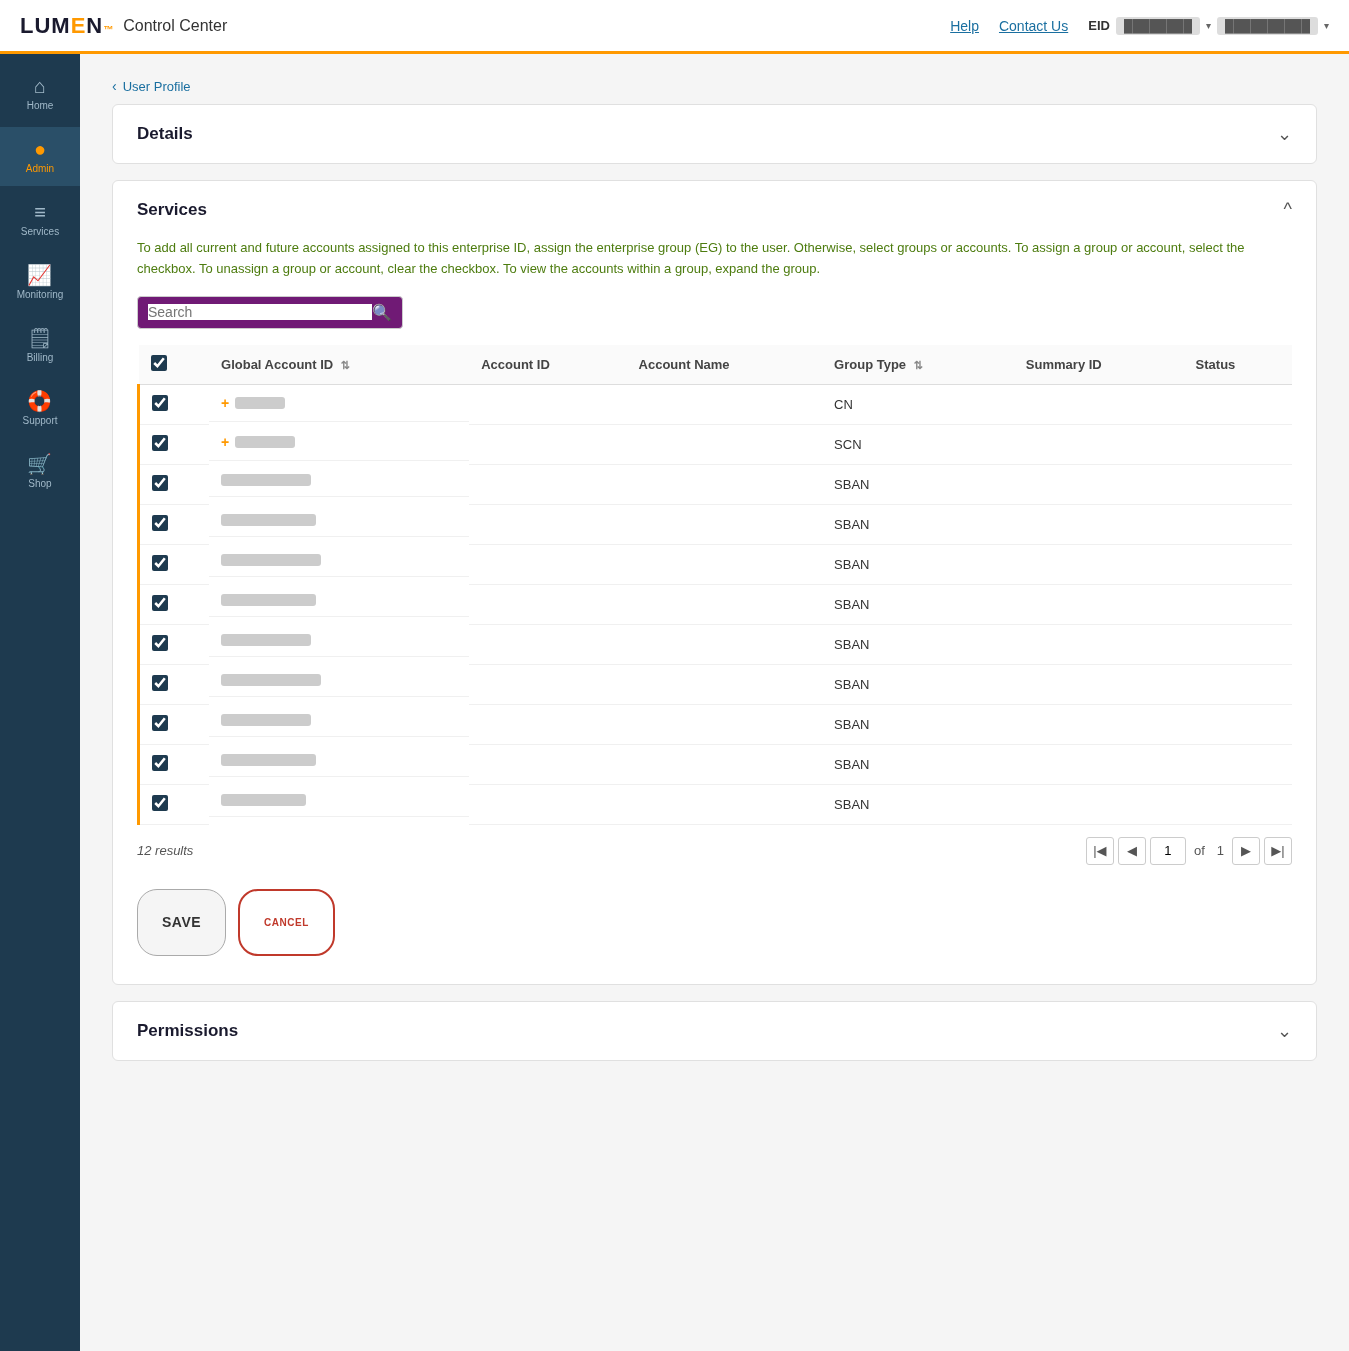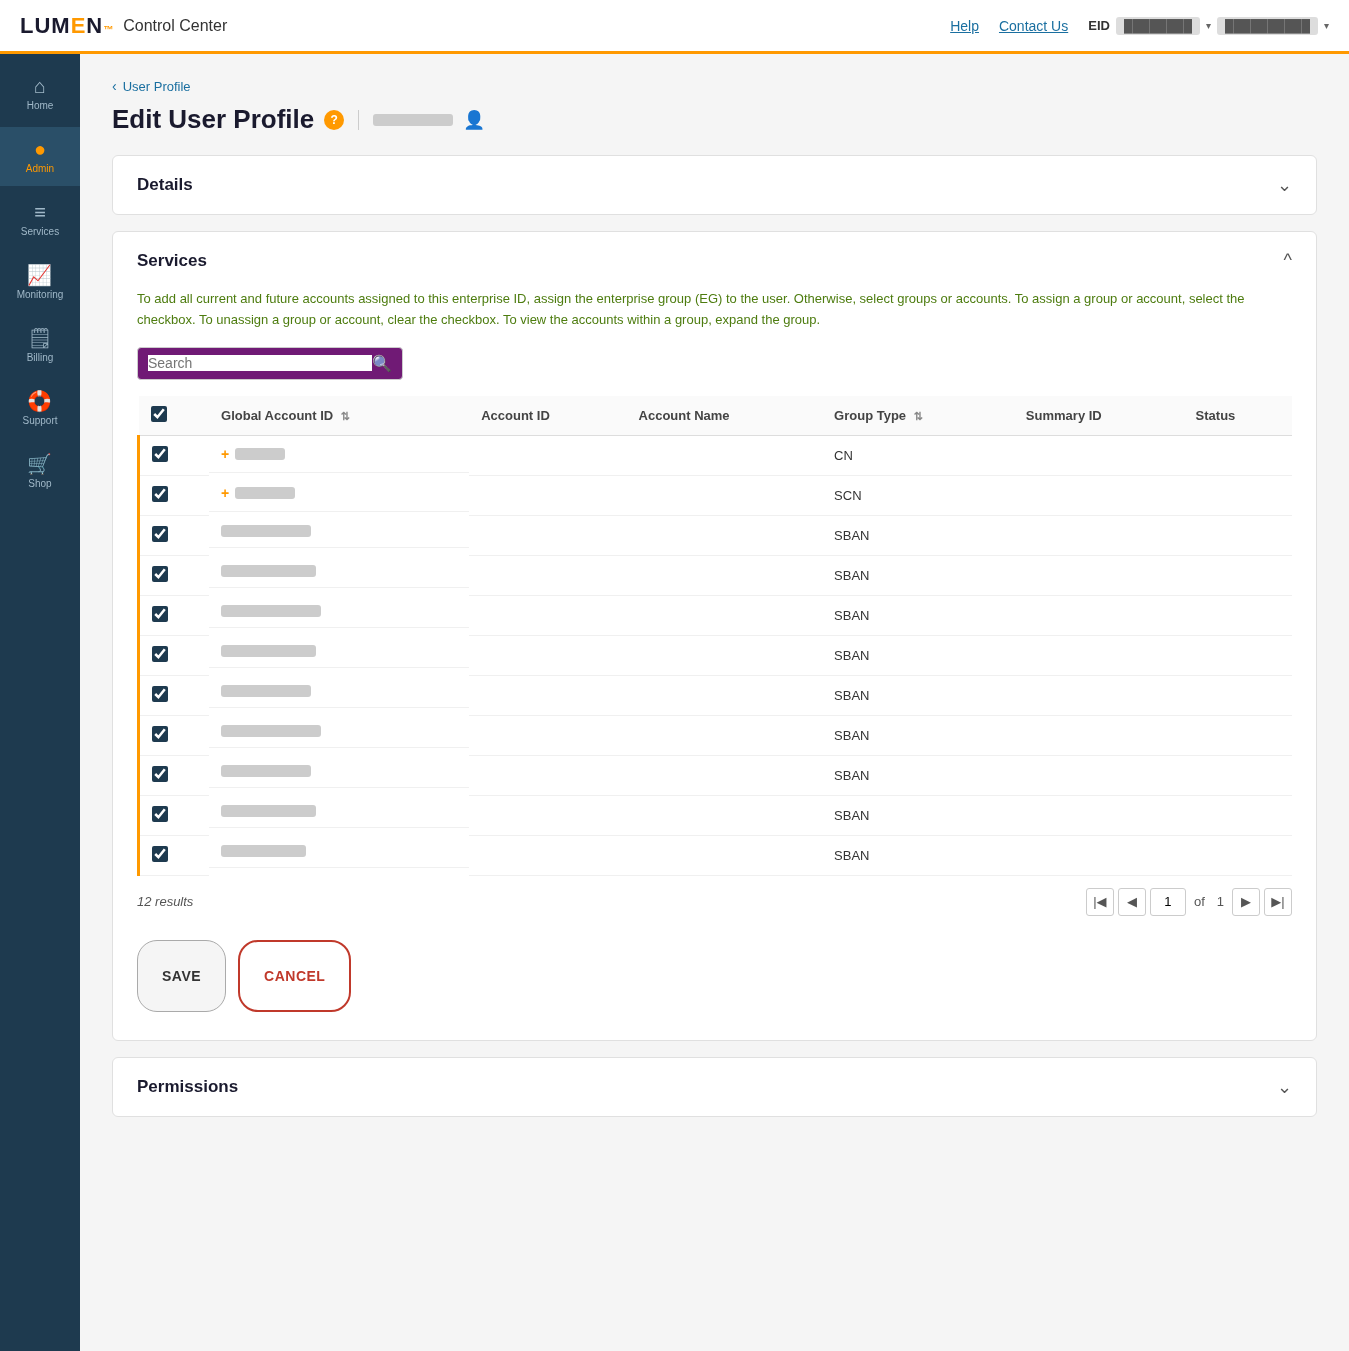--- a/index.html
+++ b/index.html
@@ -325,21 +325,21 @@
       font-weight: 600;
       letter-spacing: 0.5px;
     }
     .btn-cancel {
       padding: 26px 24px;
       border: 2px solid #c0392b;
       background: #fff;
       color: #c0392b;
       border-radius: 20px;
       cursor: pointer;
-      font-size: 14px;
+      font-size: 10px;
       font-weight: 700;
       letter-spacing: 0.5px;
     }
   </style>
 </head>
 <body>
 
 <nav class="top-nav">
   <div class="top-nav-logo">
     LUM<span>E</span>N<span style="color:#f90;font-size:10px;">™</span>
@@ -391,27 +391,20 @@
     </div>
   </aside>
 
   <main class="main-content">
 
     <div class="breadcrumb">
       <span class="breadcrumb-arrow">‹</span>
       <a class="breadcrumb-link">User Profile</a>
     </div>
 
-    <div class="page-title-row">
-      <h1 class="page-title">Edit User Profile</h1>
-      <div class="help-icon">?</div>
-      <div class="divider-v"></div>
-      <span class="blurred-text" style="width:80px;"></span>
-      <span class="user-avatar-icon">👤</span>
-    </div>
 
     <div class="section-card">
       <div class="section-header">
         <span class="section-title">Details</span>
         <span class="chevron-icon">⌄</span>
       </div>
     </div>
 
     <div class="section-card">
       <div class="section-header">

